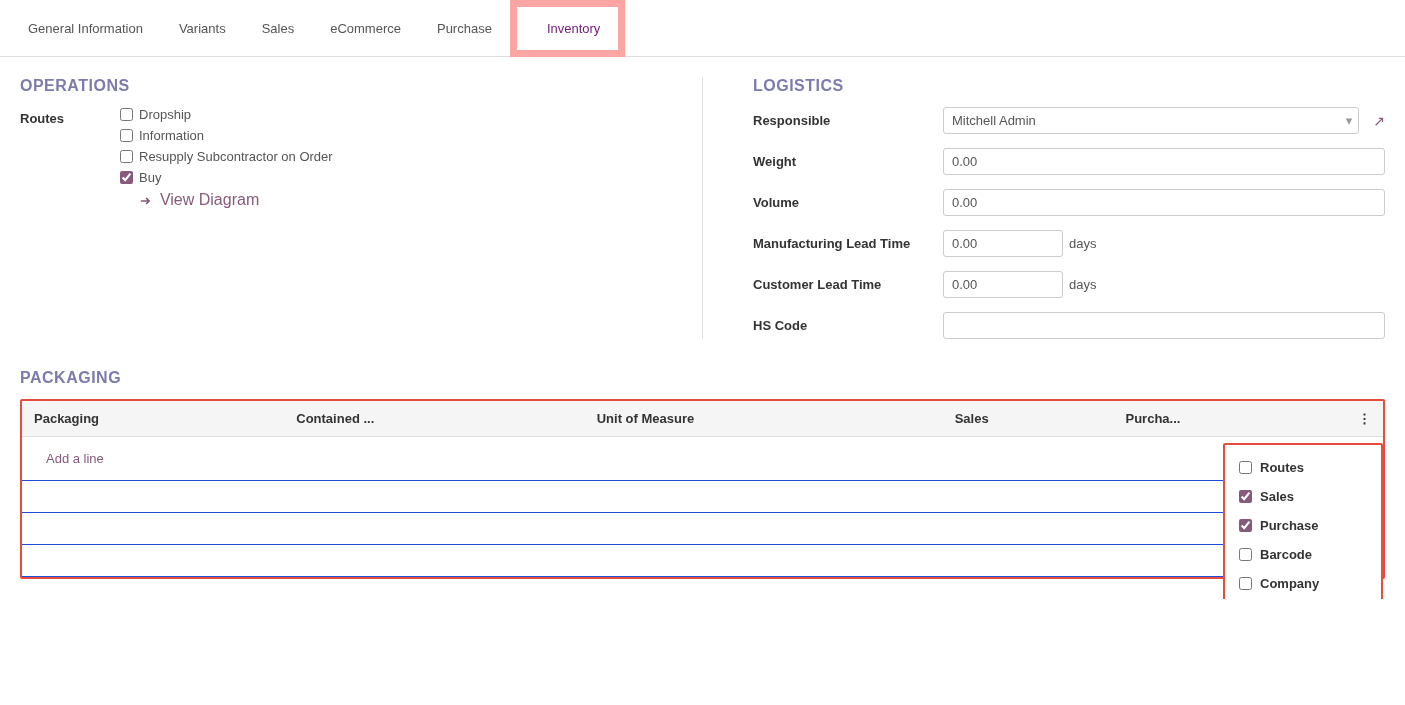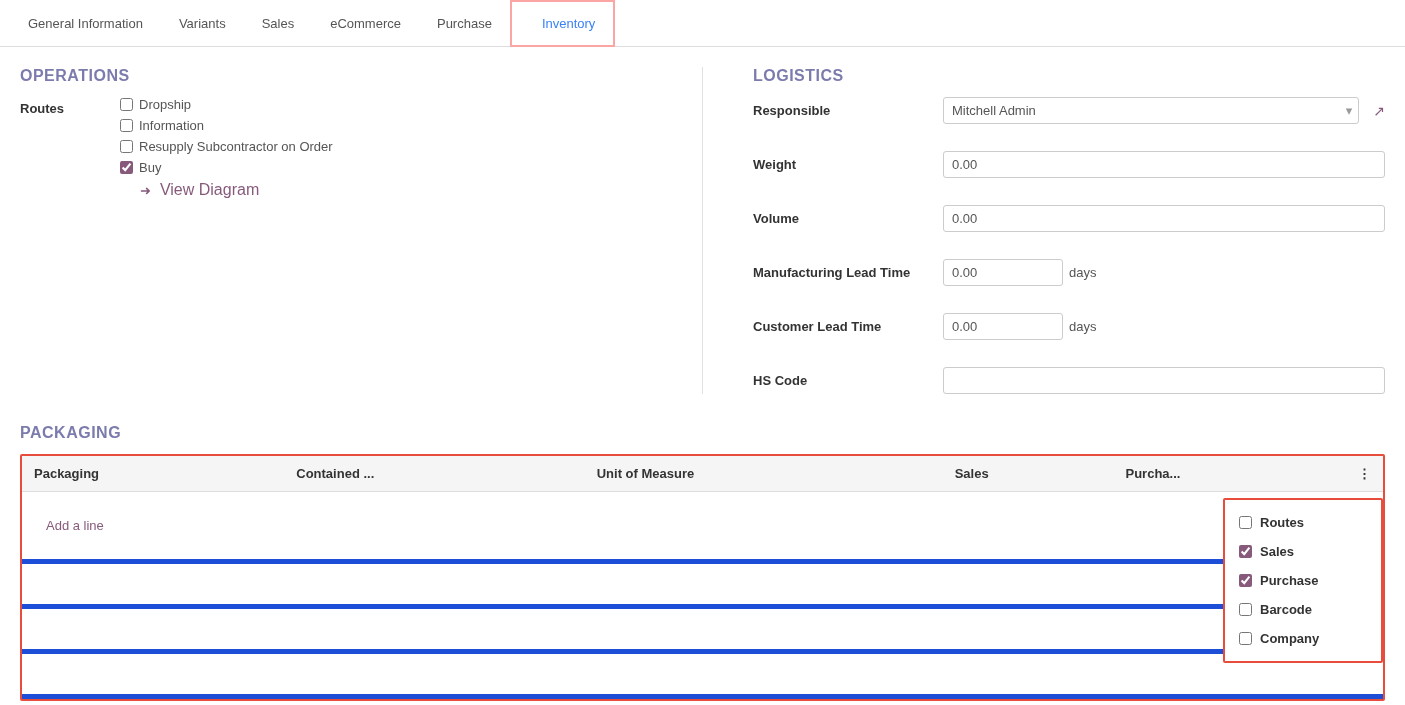--- a/index.html
+++ b/index.html
@@ -13,22 +13,22 @@
       padding: 0 10px;
     }
     .tab-item {
       padding: 14px 18px;
       cursor: pointer;
       color: #555;
       font-size: 13px;
       white-space: nowrap;
     }
     .tab-item.active {
-      color: #3b82f6;
-      border: 2px solid #fca5a5;
+      color: #701a75;
+      border: 7px solid #fca5a5;
       margin-bottom: -1px;
       padding-left: 30px;
     }
 
     
     .main-content {
       padding: 20px 20px;
     }
 
     
@@ -73,21 +73,21 @@
       display: flex;
       align-items: center;
       gap: 6px;
       font-size: 13px;
       color: #555;
     }
     .route-item input[type=checkbox] { accent-color: #875a7b; }
     .route-item a { color: #875a7b; text-decoration: none; font-size: 16px; }
 
     
-    .form-rows { display: flex; flex-direction: column; gap: 27px; }
+    .form-rows { display: flex; flex-direction: column; gap: 14px; }
     .form-row {
       display: flex;
       align-items: center;
       gap: 10px;
     }
     .form-label {
       font-weight: bold;
       font-size: 13px;
       width: 180px;
       flex-shrink: 0;
@@ -162,24 +162,24 @@
     }
     .packaging-table thead th {
       padding: 10px 12px;
       text-align: left;
       font-size: 13px;
       font-weight: bold;
       color: #333;
       border-bottom: 1px solid #ddd;
     }
     .packaging-table tbody tr td {
-      padding: 20px 12px;
+      padding: 8px 12px;
       font-size: 13px;
       color: #875a7b;
-      border-bottom: 5px solid #1d4ed8;
+      border-bottom: 1px solid #1d4ed8;
       margin-top: 15px;
     }
     .th-menu {
       width: 24px;
       text-align: center;
       cursor: pointer;
       color: #555;
       font-size: 16px;
     }
 

